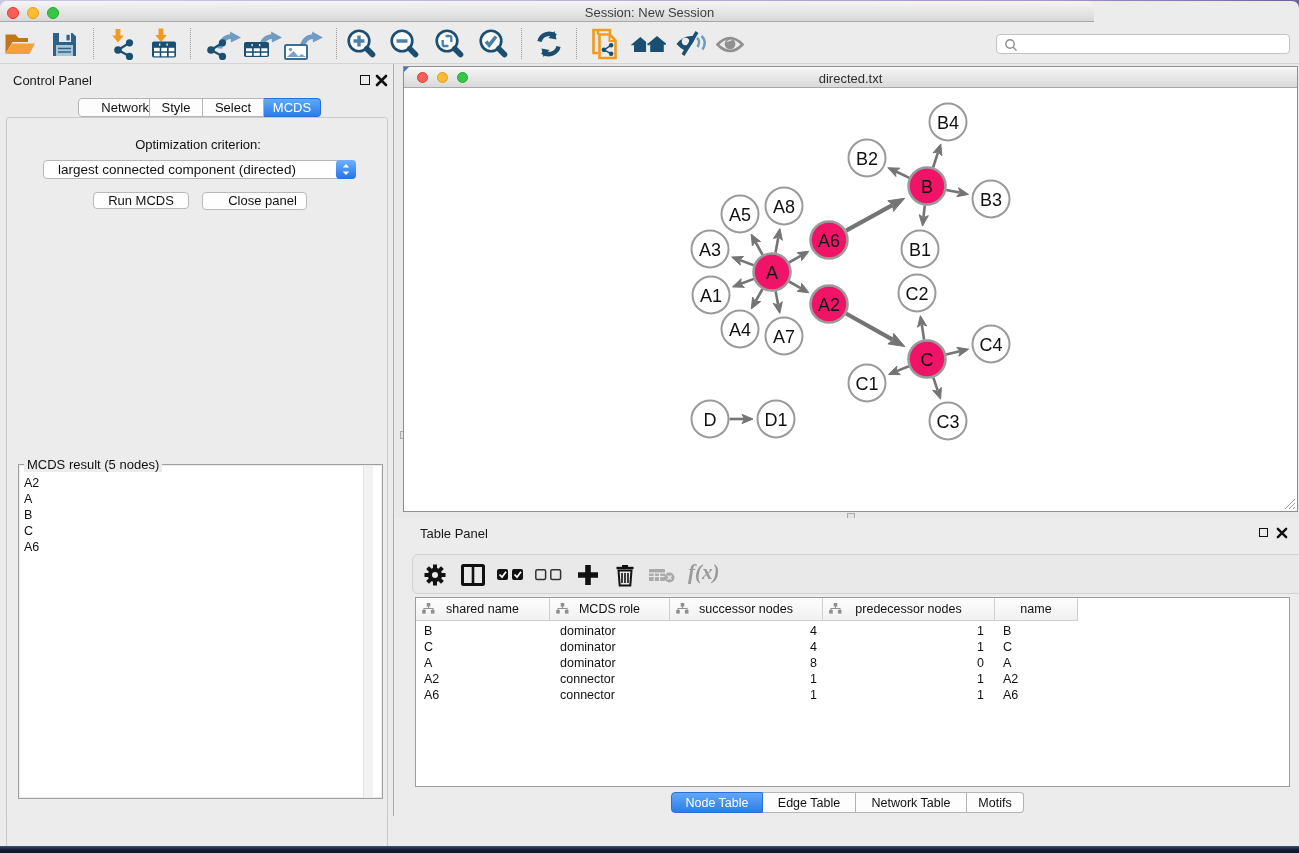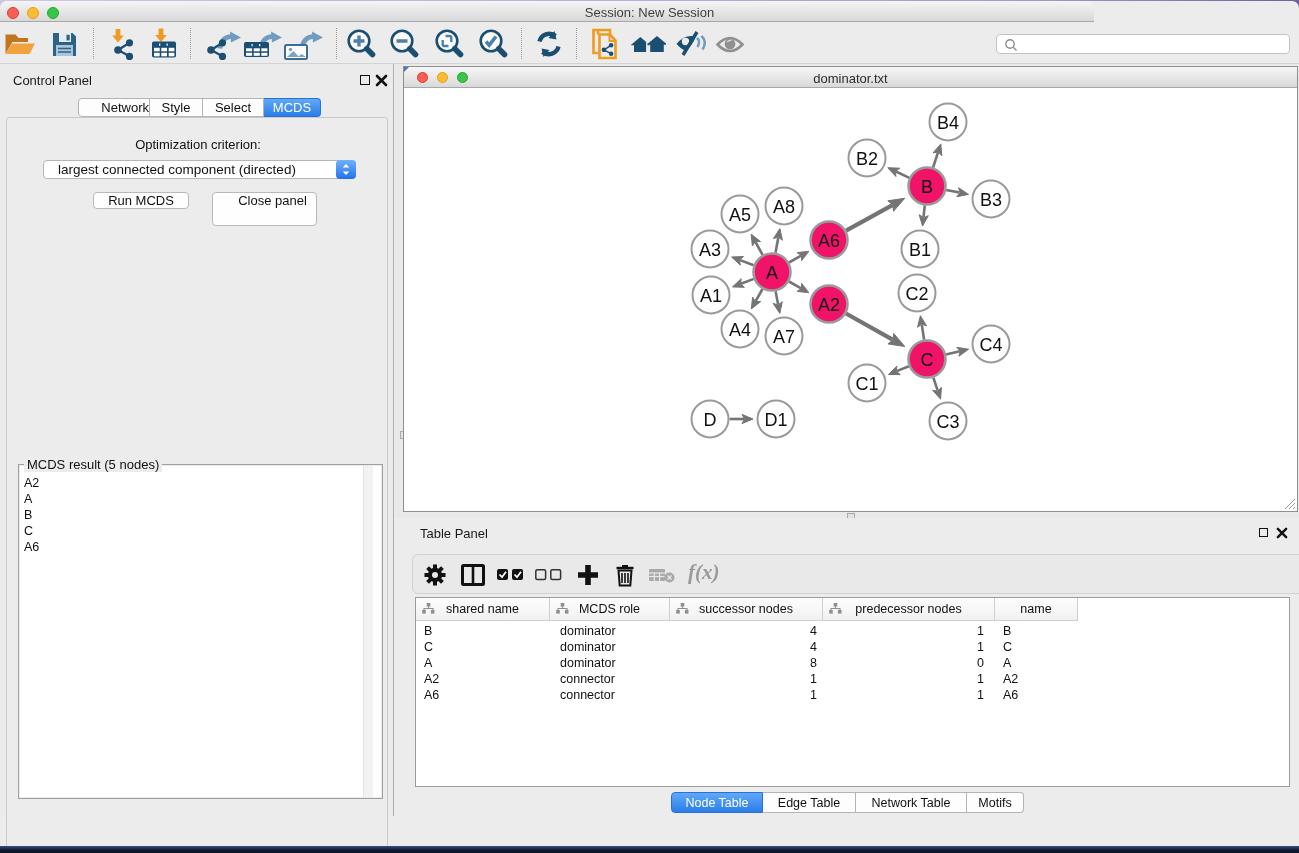--- a/index.html
+++ b/index.html
@@ -32,21 +32,21 @@
 .tab { position:absolute; top:0; height:19px; background:#fdfdfd; border:1px solid #b4b4b4; border-left:none; color:#111; text-align:center; line-height:18px; }
 .tab.first { border-left:1px solid #b4b4b4; border-radius:4px 0 0 4px; }
 .tab.last { border-radius:0 4px 4px 0; }
 .tab.sel { background:linear-gradient(#61a8f8,#2a7de8); border-color:#2a70d8; color:#fff; }
 #cptabpane { position:absolute; left:6px; top:53px; width:382px; height:745px; border:1px solid #c9c9c9; border-radius:3px; background:#ececec; }
 #optlabel { position:absolute; left:0; top:19px; width:382px; text-align:center; font-size:13px; color:#111; }
 #dropdown { position:absolute; left:36px; top:42px; width:313px; height:19px; background:#fff; border:1px solid #b6b6b6; border-radius:4px; font-size:13.5px; color:#111; }
 #dropdown .txt { position:absolute; left:14px; top:1px; }
 #dropdown .step { position:absolute; right:-1px; top:-1px; width:20px; height:19px; border-radius:4px; background:linear-gradient(#6eb2fc,#2372ea); }
 #runbtn { position:absolute; left:86px; top:74px; width:96px; height:17px; background:#fefefe; border:1px solid #b9b9b9; border-radius:4px; font-size:13px; text-align:center; line-height:15px; color:#111;}
-#closebtn { position:absolute; left:205px; top:74px; width:105px; height:34px; background:#fefefe; border:1px solid #b9b9b9; border-radius:4px; font-size:13px; text-align:center; line-height:15px; color:#111;padding-left:16px;}
+#closebtn { position:absolute; left:195px; top:74px; width:105px; height:18px; background:#fefefe; border:1px solid #b9b9b9; border-radius:4px; font-size:13px; text-align:center; line-height:15px; color:#111;padding-left:16px;}
 #mcdsbox { position:absolute; left:11px; top:346px; width:365px; height:335px; border:1px solid #9f9f9f; }
 #mcdslegend { position:absolute; left:5px; top:-8px; background:#ececec; font-size:13px; padding:0 3px; color:#111; z-index:3; line-height:15px; }
 #mcdslist { position:absolute; left:1px; top:1px; width:361px; height:331px; background:#fff; font-size:12.5px; color:#111; }
 #mcdslist .sb { position:absolute; right:8px; top:0; width:10px; height:331px; background:#f2f2f2; border-left:1px solid #e3e3e3; }
 #mcdslist ul { list-style:none; padding:9px 0 0 4px; }
 #mcdslist li { height:16px; line-height:16px; }
 
 #desk { position:absolute; left:395px; top:63px; width:904px; height:752px; background:#e9e9e9; }
 #netwin { position:absolute; left:403px; top:65px; width:895px; height:446px; background:#fff; border:1px solid #8f8f8f; }
 #nettitle { position:absolute; left:0; top:0; width:893px; height:21px; background:linear-gradient(#f6f6f6,#d9d9d9); border-bottom:1px solid #a8a8a8; }
@@ -275,21 +275,21 @@
   <div id="desk">
     <div class="small-gray-sq" style="left:5px;top:367px;width:8px;height:8px;"></div>
     <div class="small-gray-sq" style="left:452px;top:449px;width:8px;height:8px;"></div>
   </div>
   <div id="netwin">
     <div id="nettitle">
         <div class="corner"></div>
         <div class="tl t1" style="width:11px;height:11px;"></div>
         <div class="tl t2" style="width:11px;height:11px;"></div>
         <div class="tl t3" style="width:11px;height:11px;"></div>
-        <div class="tt">dominator.txt</div>
+        <div class="tt">directed.txt</div>
       </div>
     <svg id="graph" style="position:absolute;left:0;top:22px;" width="893" height="422" viewBox="0 0 893 422">
 <g stroke="#747474" fill="#747474">
 <line x1="349.8" y1="189.9" x2="336.9" y2="194.7" stroke-width="2.6"></line>
 <polygon points="328.5,197.9 337.2,189.7 336.5,194.9 340.4,198.3"></polygon>
 <line x1="349.7" y1="176.2" x2="336.0" y2="171.1" stroke-width="2.6"></line>
 <polygon points="327.6,168.0 339.5,167.5 335.5,171.0 336.3,176.1"></polygon>
 <line x1="358.5" y1="200.0" x2="351.7" y2="212.1" stroke-width="2.6"></line>
 <polygon points="347.3,219.9 348.6,208.1 351.4,212.5 356.7,212.6"></polygon>
 <line x1="358.6" y1="165.9" x2="351.5" y2="153.0" stroke-width="2.6"></line>

